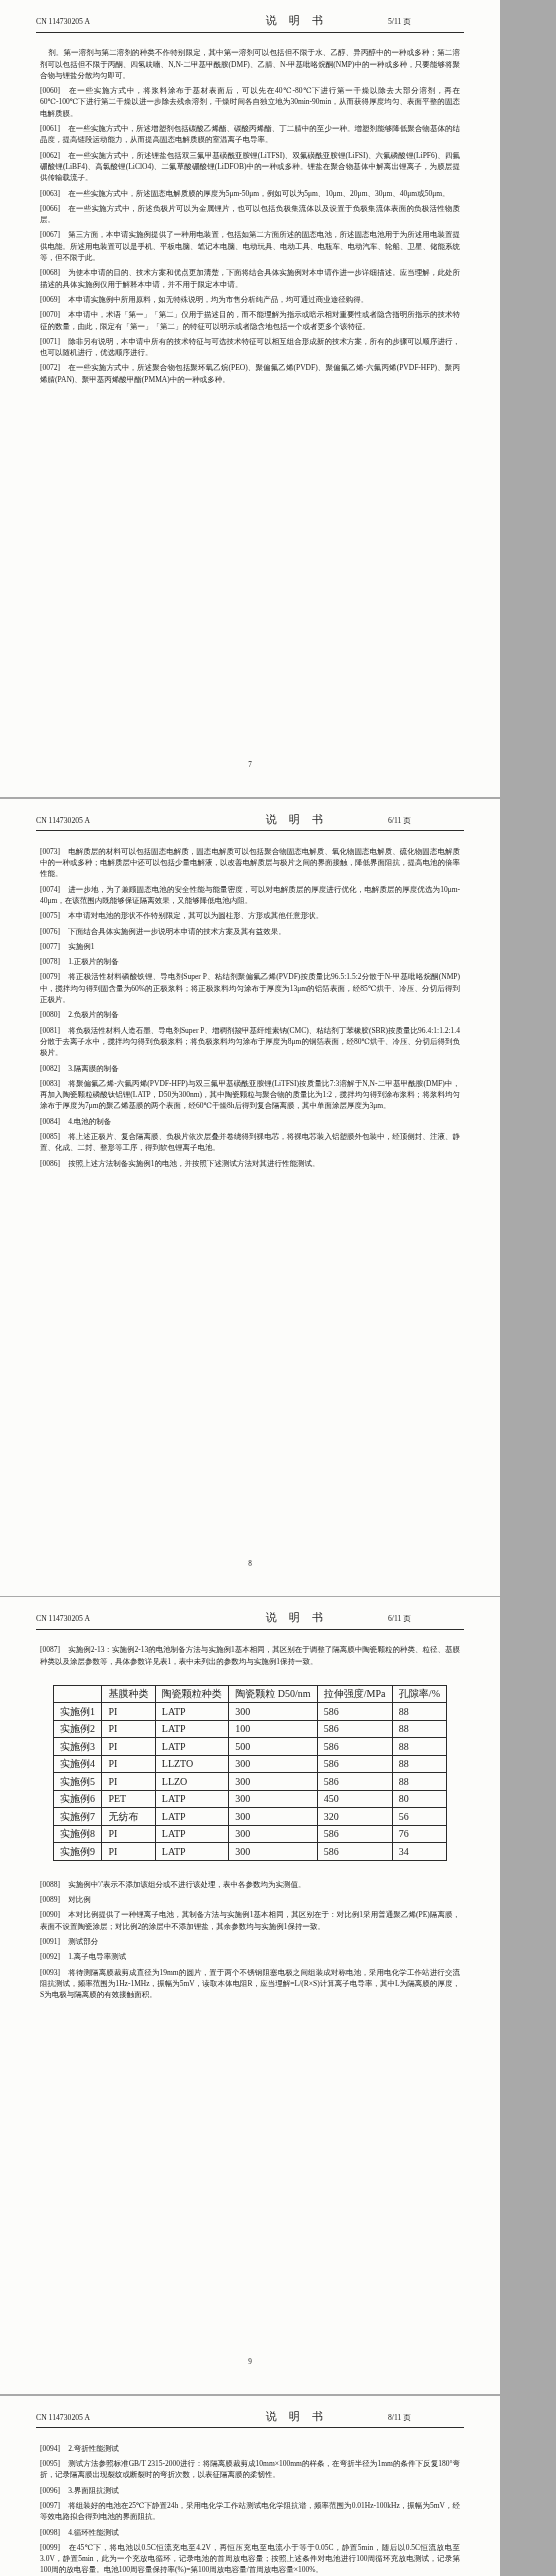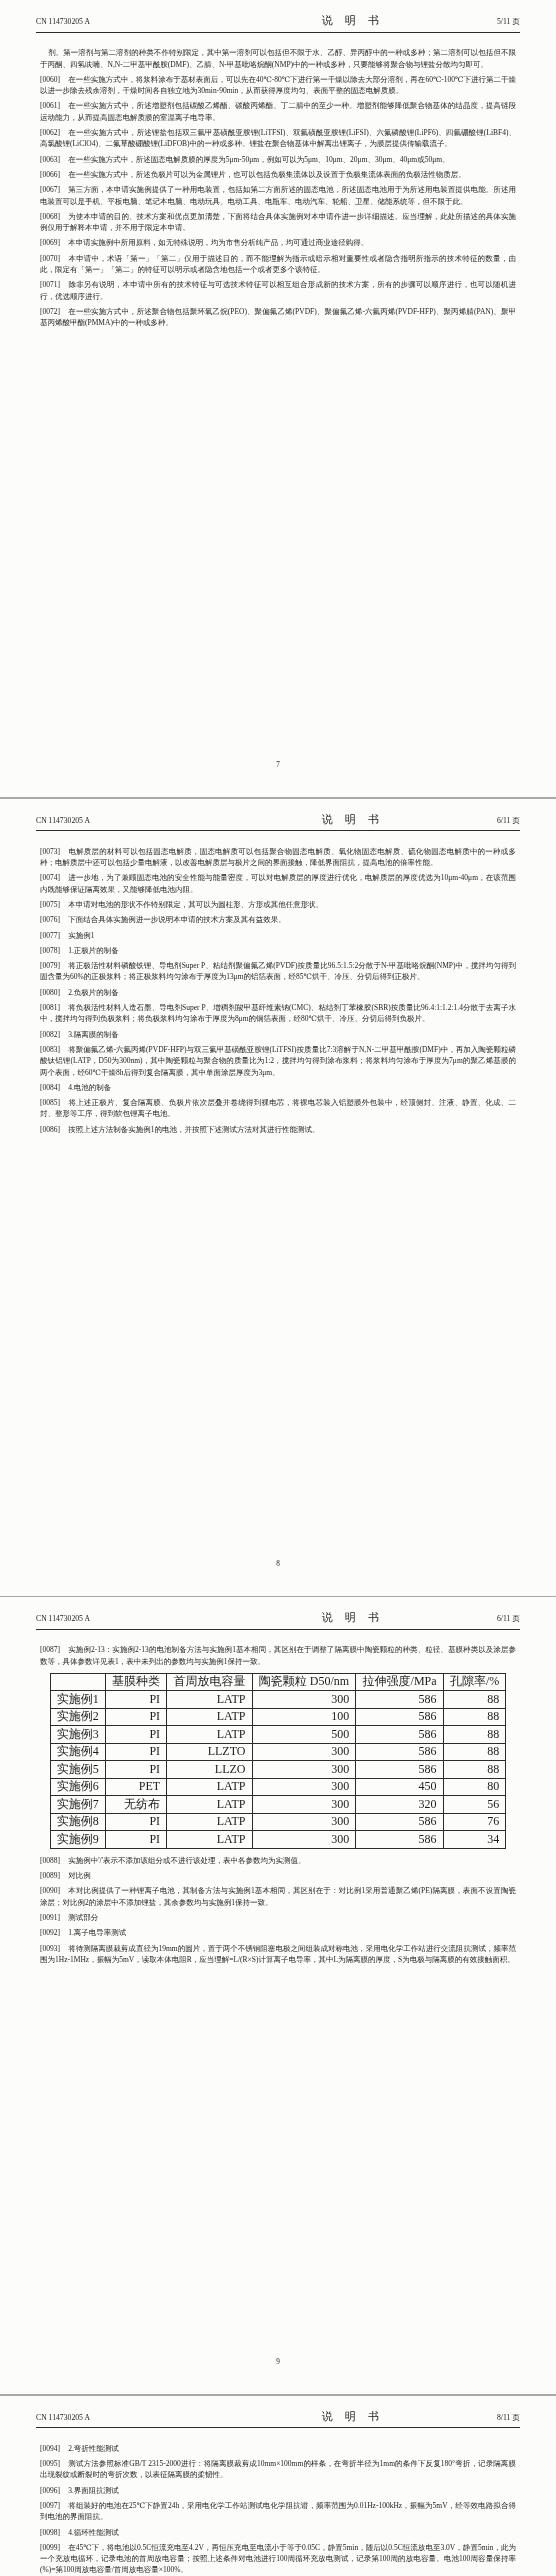--- a/index.html
+++ b/index.html
@@ -5,55 +5,55 @@
   * { box-sizing: border-box; }
   html, body { margin: 0; padding: 0; }
   body {
     width: 556px;
     background: #a9a9a9;
     font-family: "Liberation Serif", "DejaVu Serif", serif;
     color: #1c1c1c;
   }
   .doc-root { width: 556px; }
   .page {
-    width: 556px;
+    width: 500px;
     height: 797px;
     background: #fcfcfa;
     margin: 0 0 1.5px 0;
     position: relative;
     padding: 13.4px 36px 0 36px;
     overflow: hidden;
     box-shadow: inset 0 0 0.5px rgba(0,0,0,.2);
   }
   .page:last-child { margin-bottom: 0; }
   .page-header {
     display: flex;
     align-items: baseline;
     font-size: 7.7px;
     padding-bottom: 3.6px;
     border-bottom: 0.8px solid #2b2b2b;
   }
   .hdr-left  { width: 129px; }
   .hdr-center{ flex: 1; text-align: right; font-size: 11px;
                letter-spacing: 1.1em; text-indent: 1.1em; }
-  .hdr-right { width: 129px; text-align: right; }
+  .hdr-right { width: 129px; text-align: center; }
   .page-body {
     padding-top: 10.3px;
     font-size: 7.5px;
     line-height: 11.3px;
     text-align: justify;
   }
   .para { margin: 4px; }
   .para-num  { display: inline; margin-right: 8.2px; }
   .para-text { display: inline; }
   table.data-table {
     border-collapse: collapse;
-    margin: 6px auto;
-    font-size: 12px;
-    text-align: right;
+    margin: 18px auto;
+    font-size: 10px;
+    text-align: left;
     line-height: 9.3px;
   }
   .data-table th, .data-table td {
     border: 0.5px solid #2b2b2b;
     padding: 3.6px 6.2px;
     font-weight: normal;
     min-width: 30px;
   }
   .page-footer {
     position: absolute;
@@ -119,21 +119,21 @@
         <span class="hdr-center">说明书</span>
         <span class="hdr-right">6/11 页</span>
       </div>
       <div class="page-body">
         <div class="para"><span class="para-num">[0087]</span><span class="para-text">实施例2-13：实施例2-13的电池制备方法与实施例1基本相同，其区别在于调整了隔离膜中陶瓷颗粒的种类、粒径、基膜种类以及涂层参数等，具体参数详见表1，表中未列出的参数均与实施例1保持一致。</span></div>
         <table class="data-table">
           <thead>
             <tr>
               <th></th>
               <th>基膜种类</th>
-              <th>首周放电容量</th>
+              <th>陶瓷颗粒种类</th>
               <th>陶瓷颗粒 D50/nm</th>
               <th>拉伸强度/MPa</th>
               <th>孔隙率/%</th>
             </tr>
           </thead>
           <tbody>
             <tr>
               <td>实施例1</td>
               <td>PI</td>
               <td>LATP</td>

